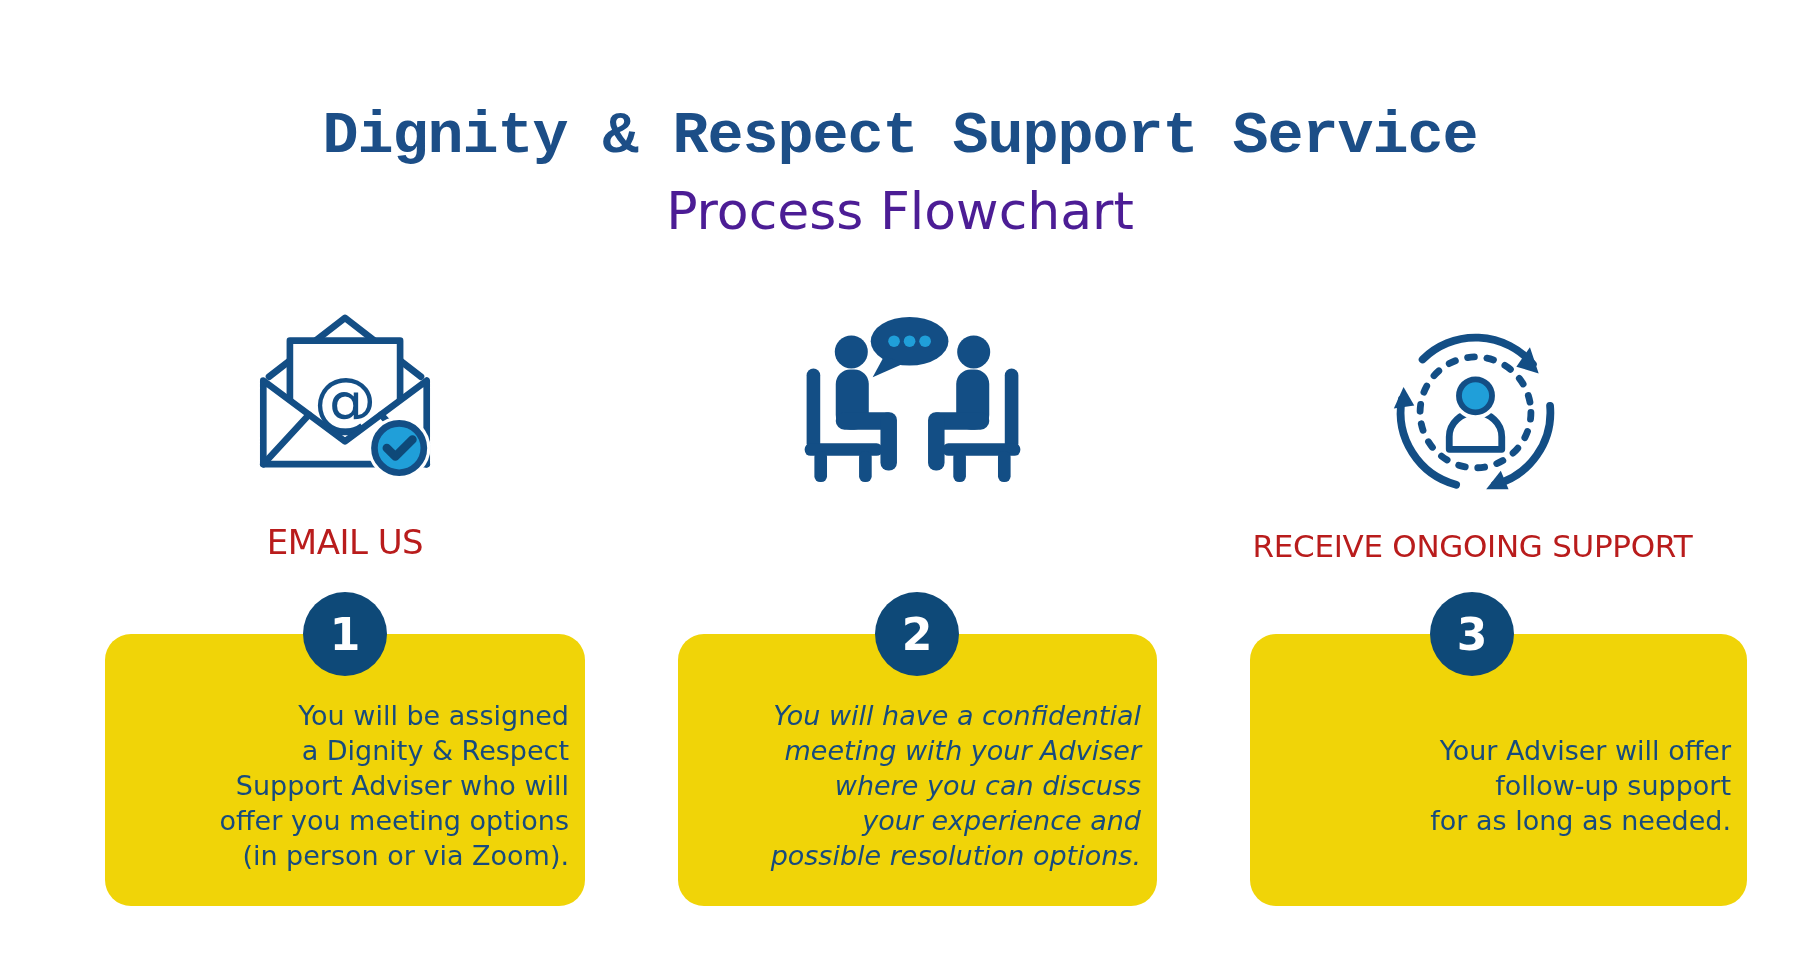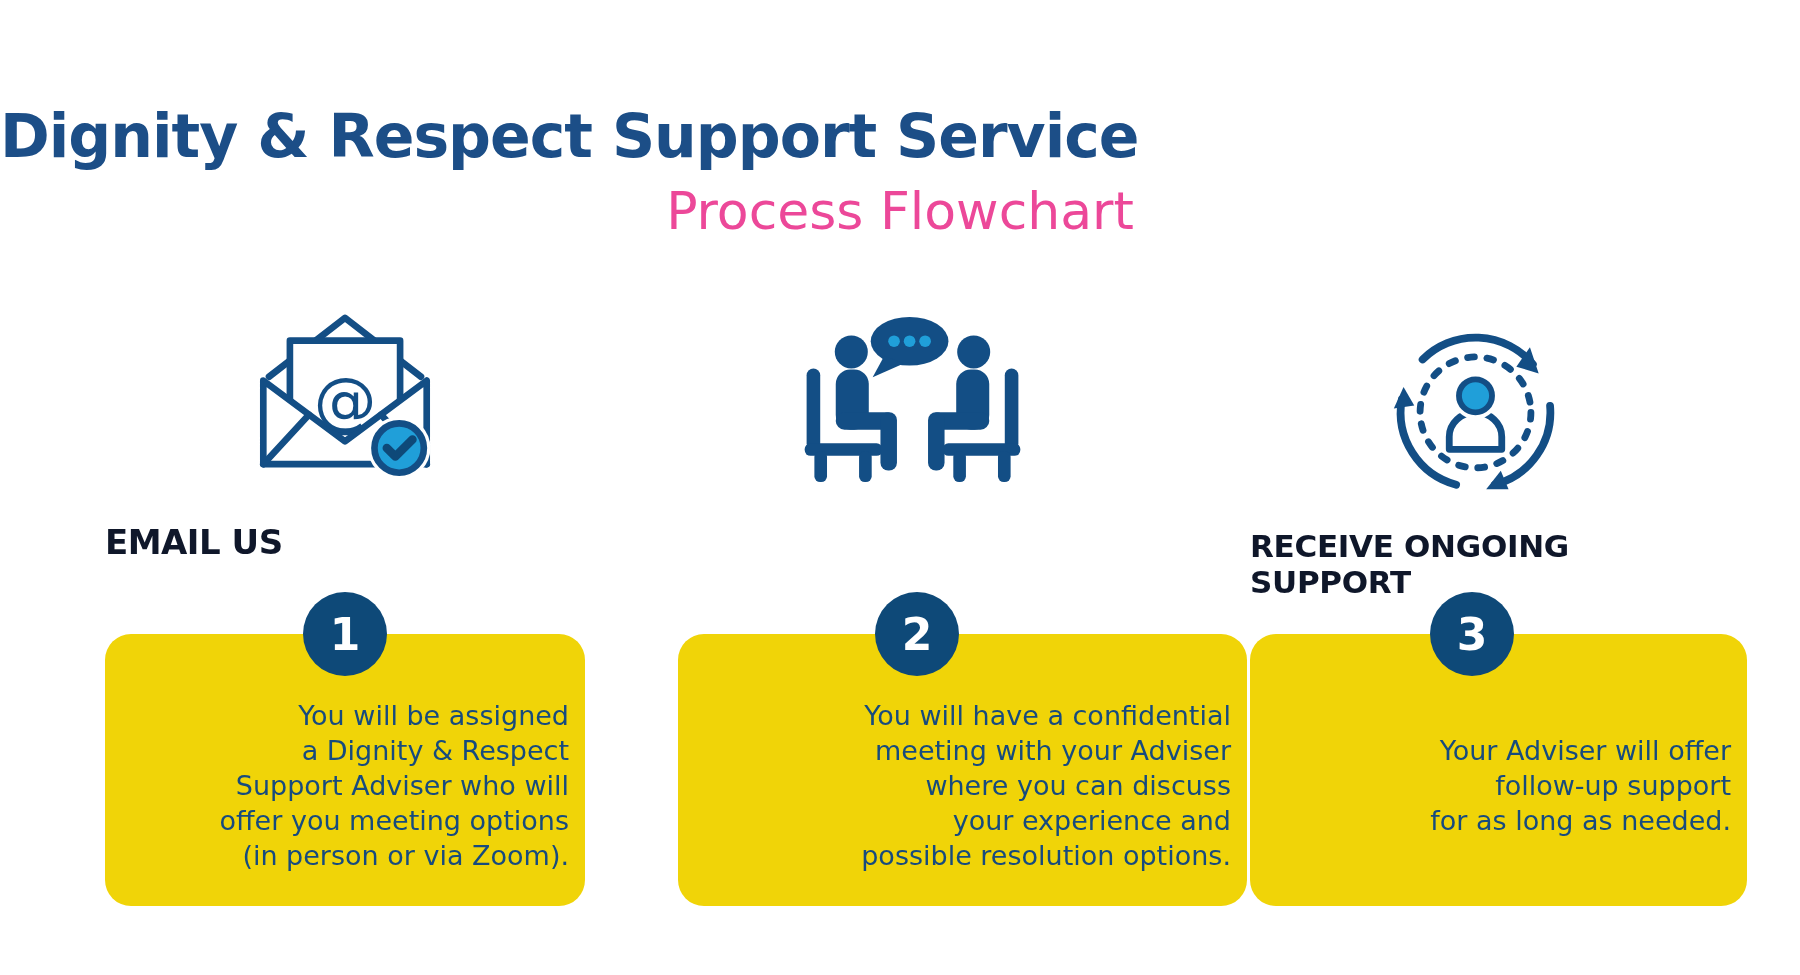--- a/index.html
+++ b/index.html
@@ -1,49 +1,49 @@
 <!DOCTYPE html>
 <html><head>
 <meta charset="utf-8">
 <style>
   html,body{margin:0;padding:0;background:#ffffff;}
   .canvas{
     position:relative;width:1800px;height:975px;background:#ffffff;overflow:hidden;
     font-family:"DejaVu Sans","Liberation Sans",sans-serif;
   }
   .title{
-    position:absolute;left:0;top:100px;width:1800px;
-    font-size:60px;line-height:72px;font-weight:bold;color:#1C4E87;letter-spacing:-1px;
+    position:absolute;left:0;top:100px;width:1800px;text-align:center;
+    font-size:60px;line-height:72px;font-weight:bold;color:#1C4E87;letter-spacing:-1px;font-family:Liberation Mono, monospace;
   }
   .subtitle{
     position:absolute;left:0;top:180px;width:1800px;text-align:center;
-    font-size:52px;line-height:62px;font-weight:normal;color:#ec4899;
+    font-size:52px;line-height:62px;font-weight:normal;color:#4c1d95;
   }
   .icon-wrap{position:absolute;}
   .step-label{
-    position:absolute;top:524px;text-align:left;font-weight:bold;color:#0f172a;
+    position:absolute;top:524px;text-align:center;font-weight:normal;color:#b91c1c;
   }
   .label-1,.label-2{font-size:34px;line-height:36px;letter-spacing:-0.5px;}
   .label-3{font-size:31px;line-height:36px;top:528px;letter-spacing:-0.3px;}
   .step-box{
     position:absolute;top:634px;height:272px;background:#F0D408;border-radius:26px;
     display:flex;flex-direction:column;justify-content:center;box-sizing:border-box;
     padding:40px 16px 10px 16px;
   }
   .step-desc{
     white-space:pre-line;text-align:right;color:#174B7E;
     font-size:27px;line-height:35px;font-weight:500;
   }
   .num-circle{
     position:absolute;top:592px;width:84px;height:84px;border-radius:50%;
     background:#0E4978;color:#ffffff;display:flex;align-items:center;justify-content:center;
     font-size:44px;font-weight:bold;z-index:3;
   }
   .c1{left:303px;} .c2{left:875px;} .c3{left:1430px;}
-  .b1{left:105px;width:480px;} .b2{left:678px;width:569px;} .b3{left:1250px;width:497px;}
+  .b1{left:105px;width:480px;} .b2{left:678px;width:479px;font-style:italic;} .b3{left:1250px;width:497px;}
   .l1{left:105px;width:480px;} .l2{left:678px;width:479px;} .l3{left:1250px;width:445px;}
   svg{display:block;}
 </style>
 </head>
 <body>
 
 <div class="canvas">
 
   <div class="title">Dignity &amp; Respect Support Service</div>
   <div class="subtitle">Process Flowchart</div>

